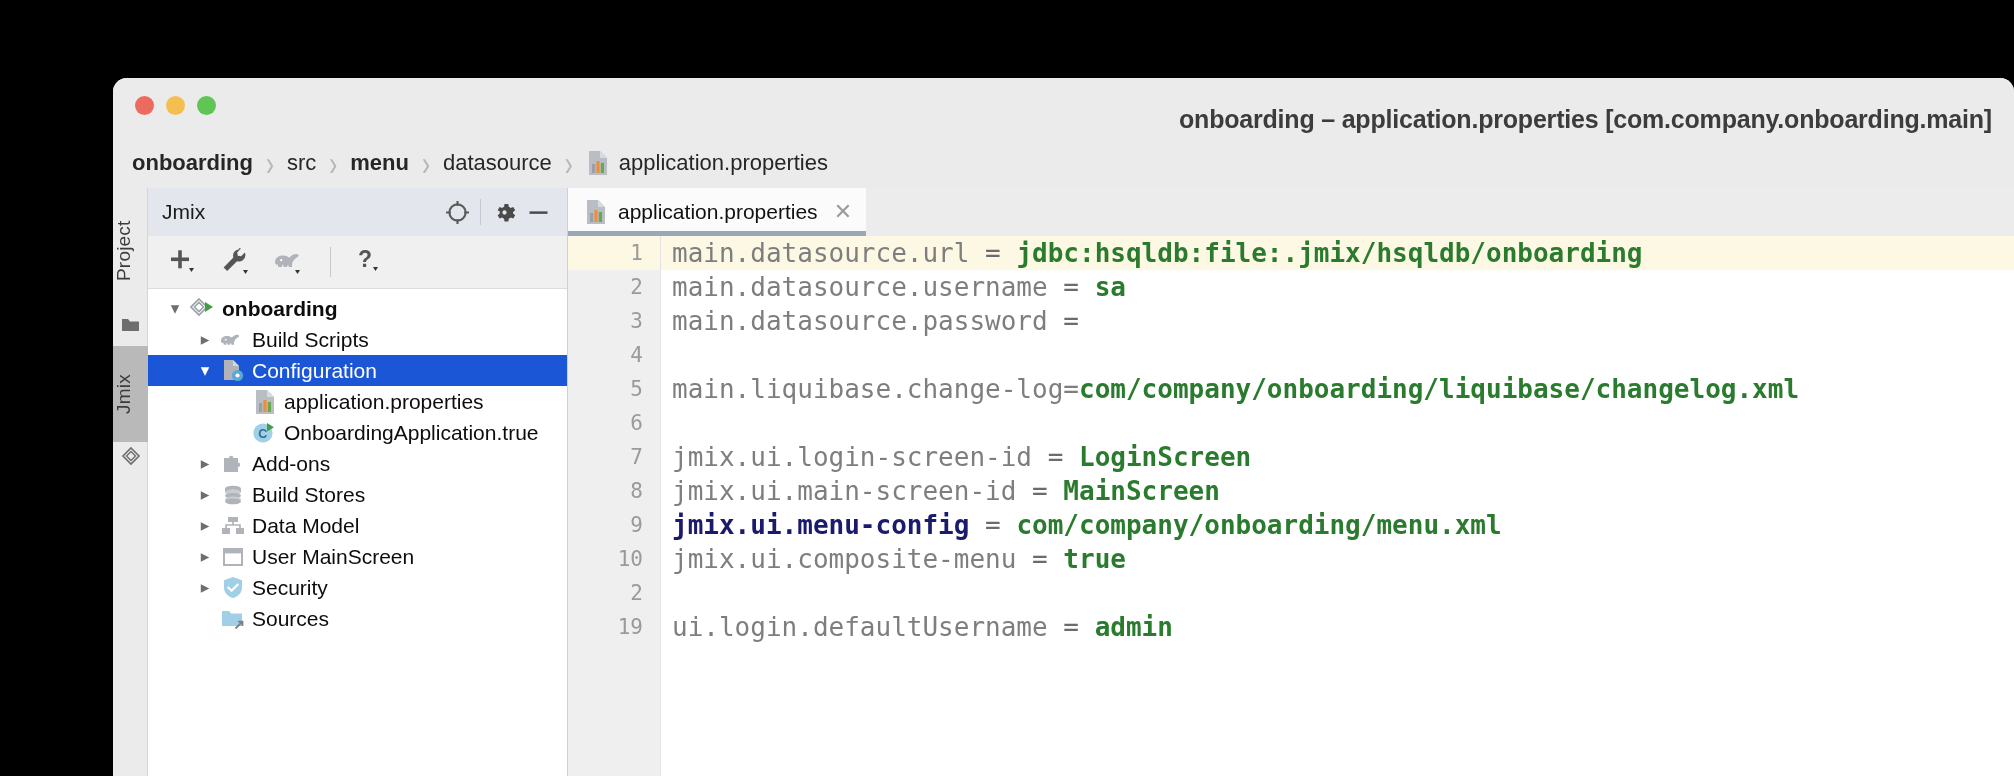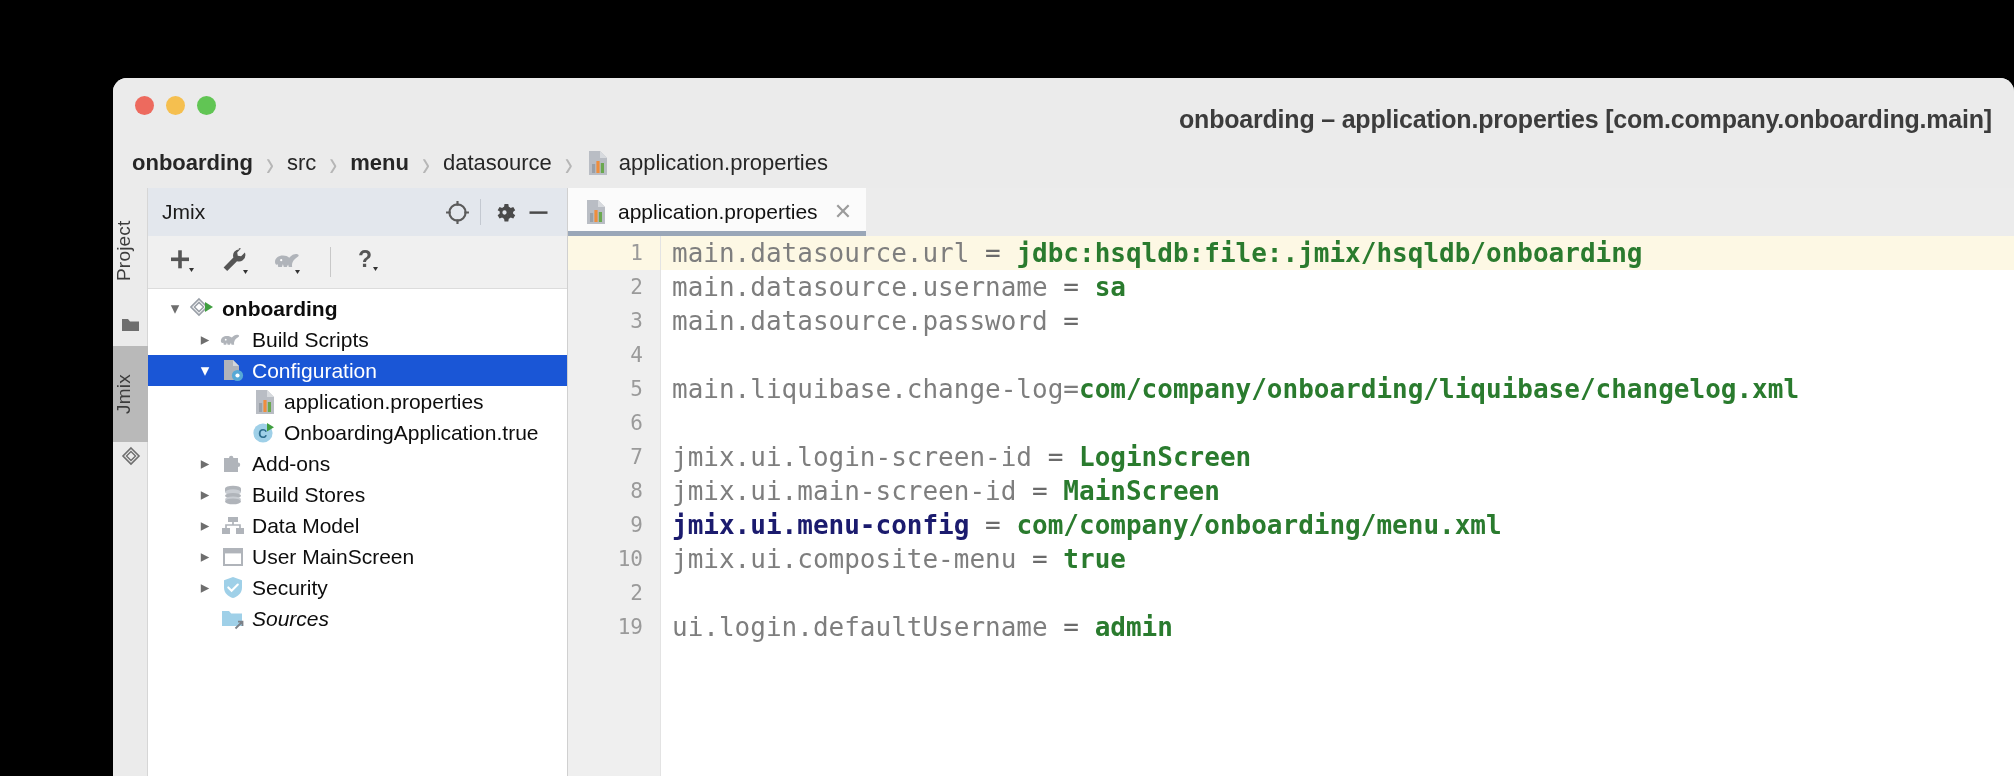--- a/index.html
+++ b/index.html
@@ -382,21 +382,21 @@
             <span class="arrow">▸</span>
             <span class="ticon">
               <svg width="24" height="25" viewBox="0 0 24 25">
                 <path d="M12 2l9 3.2v7.3c0 5.4-4.1 9.3-9 10.5-4.9-1.2-9-5.1-9-10.5V5.2z" fill="#9fd0e8"></path>
                 <path d="M7.3 12.4l3.3 3.3 6.2-6.2" stroke="#fff" stroke-width="2.1" fill="none" stroke-linecap="round"></path>
               </svg>
             </span>
             <span class="tlabel">Security</span>
           </div>
 
-          <div class="trow" style="padding-left:70px;font-style:italic;">
+          <div class="trow" style="padding-left:70px;">
             <span class="ticon">
               <svg width="26" height="23" viewBox="0 0 26 23">
                 <path d="M2 4h7l2.2 2.6H22V19H2z" fill="#9fd0e8"></path>
                 <path d="M16 15.5h6.5v-6.5" stroke="#8d9199" stroke-width="0" fill="none"></path>
                 <path d="M15.5 21.5l6.5-6.5M18 14.6h4.5v4.5" stroke="#7c8188" stroke-width="1.8" fill="none"></path>
               </svg>
             </span>
             <span class="tlabel">Sources</span>
           </div>
 

